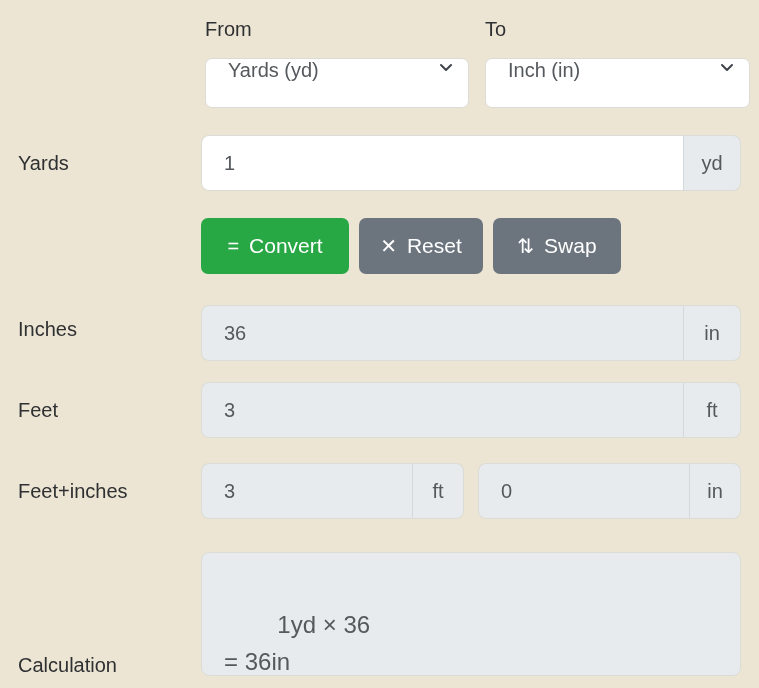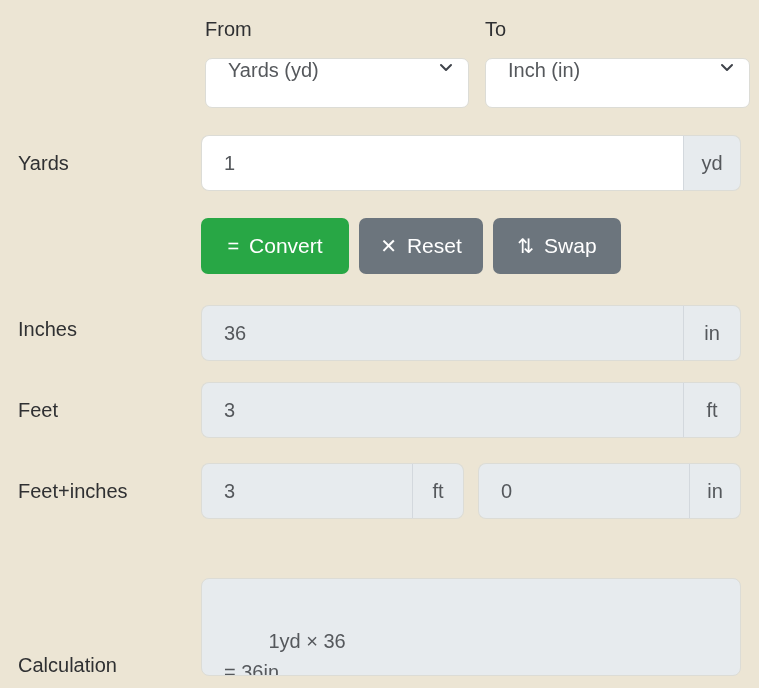--- a/index.html
+++ b/index.html
@@ -131,26 +131,26 @@
     display: inline-block;
   }
   .btn-convert { background: #28a745; min-width: 148px; }
   .btn-reset   { background: #6c757d; min-width: 124px; }
   .btn-swap    { background: #6c757d; min-width: 128px; }
 
   
   .calc-box {
     position: relative;
     width: 540px;
-    height: 98px;
+    height: 124px;
     background: #e7ebee;
     border: 1px solid #dcdcd6;
     border-radius: 8px;
     padding: 16px 20px 0 22px;
-    font-size: 20px;
+    font-size: 24px;
     color: #55585c;
     line-height: 1.55;
     white-space: pre-wrap;
     overflow: hidden;
   }
   .resize-grip {
     position: absolute;
     right: 3px;
     bottom: 3px;
     width: 14px;

